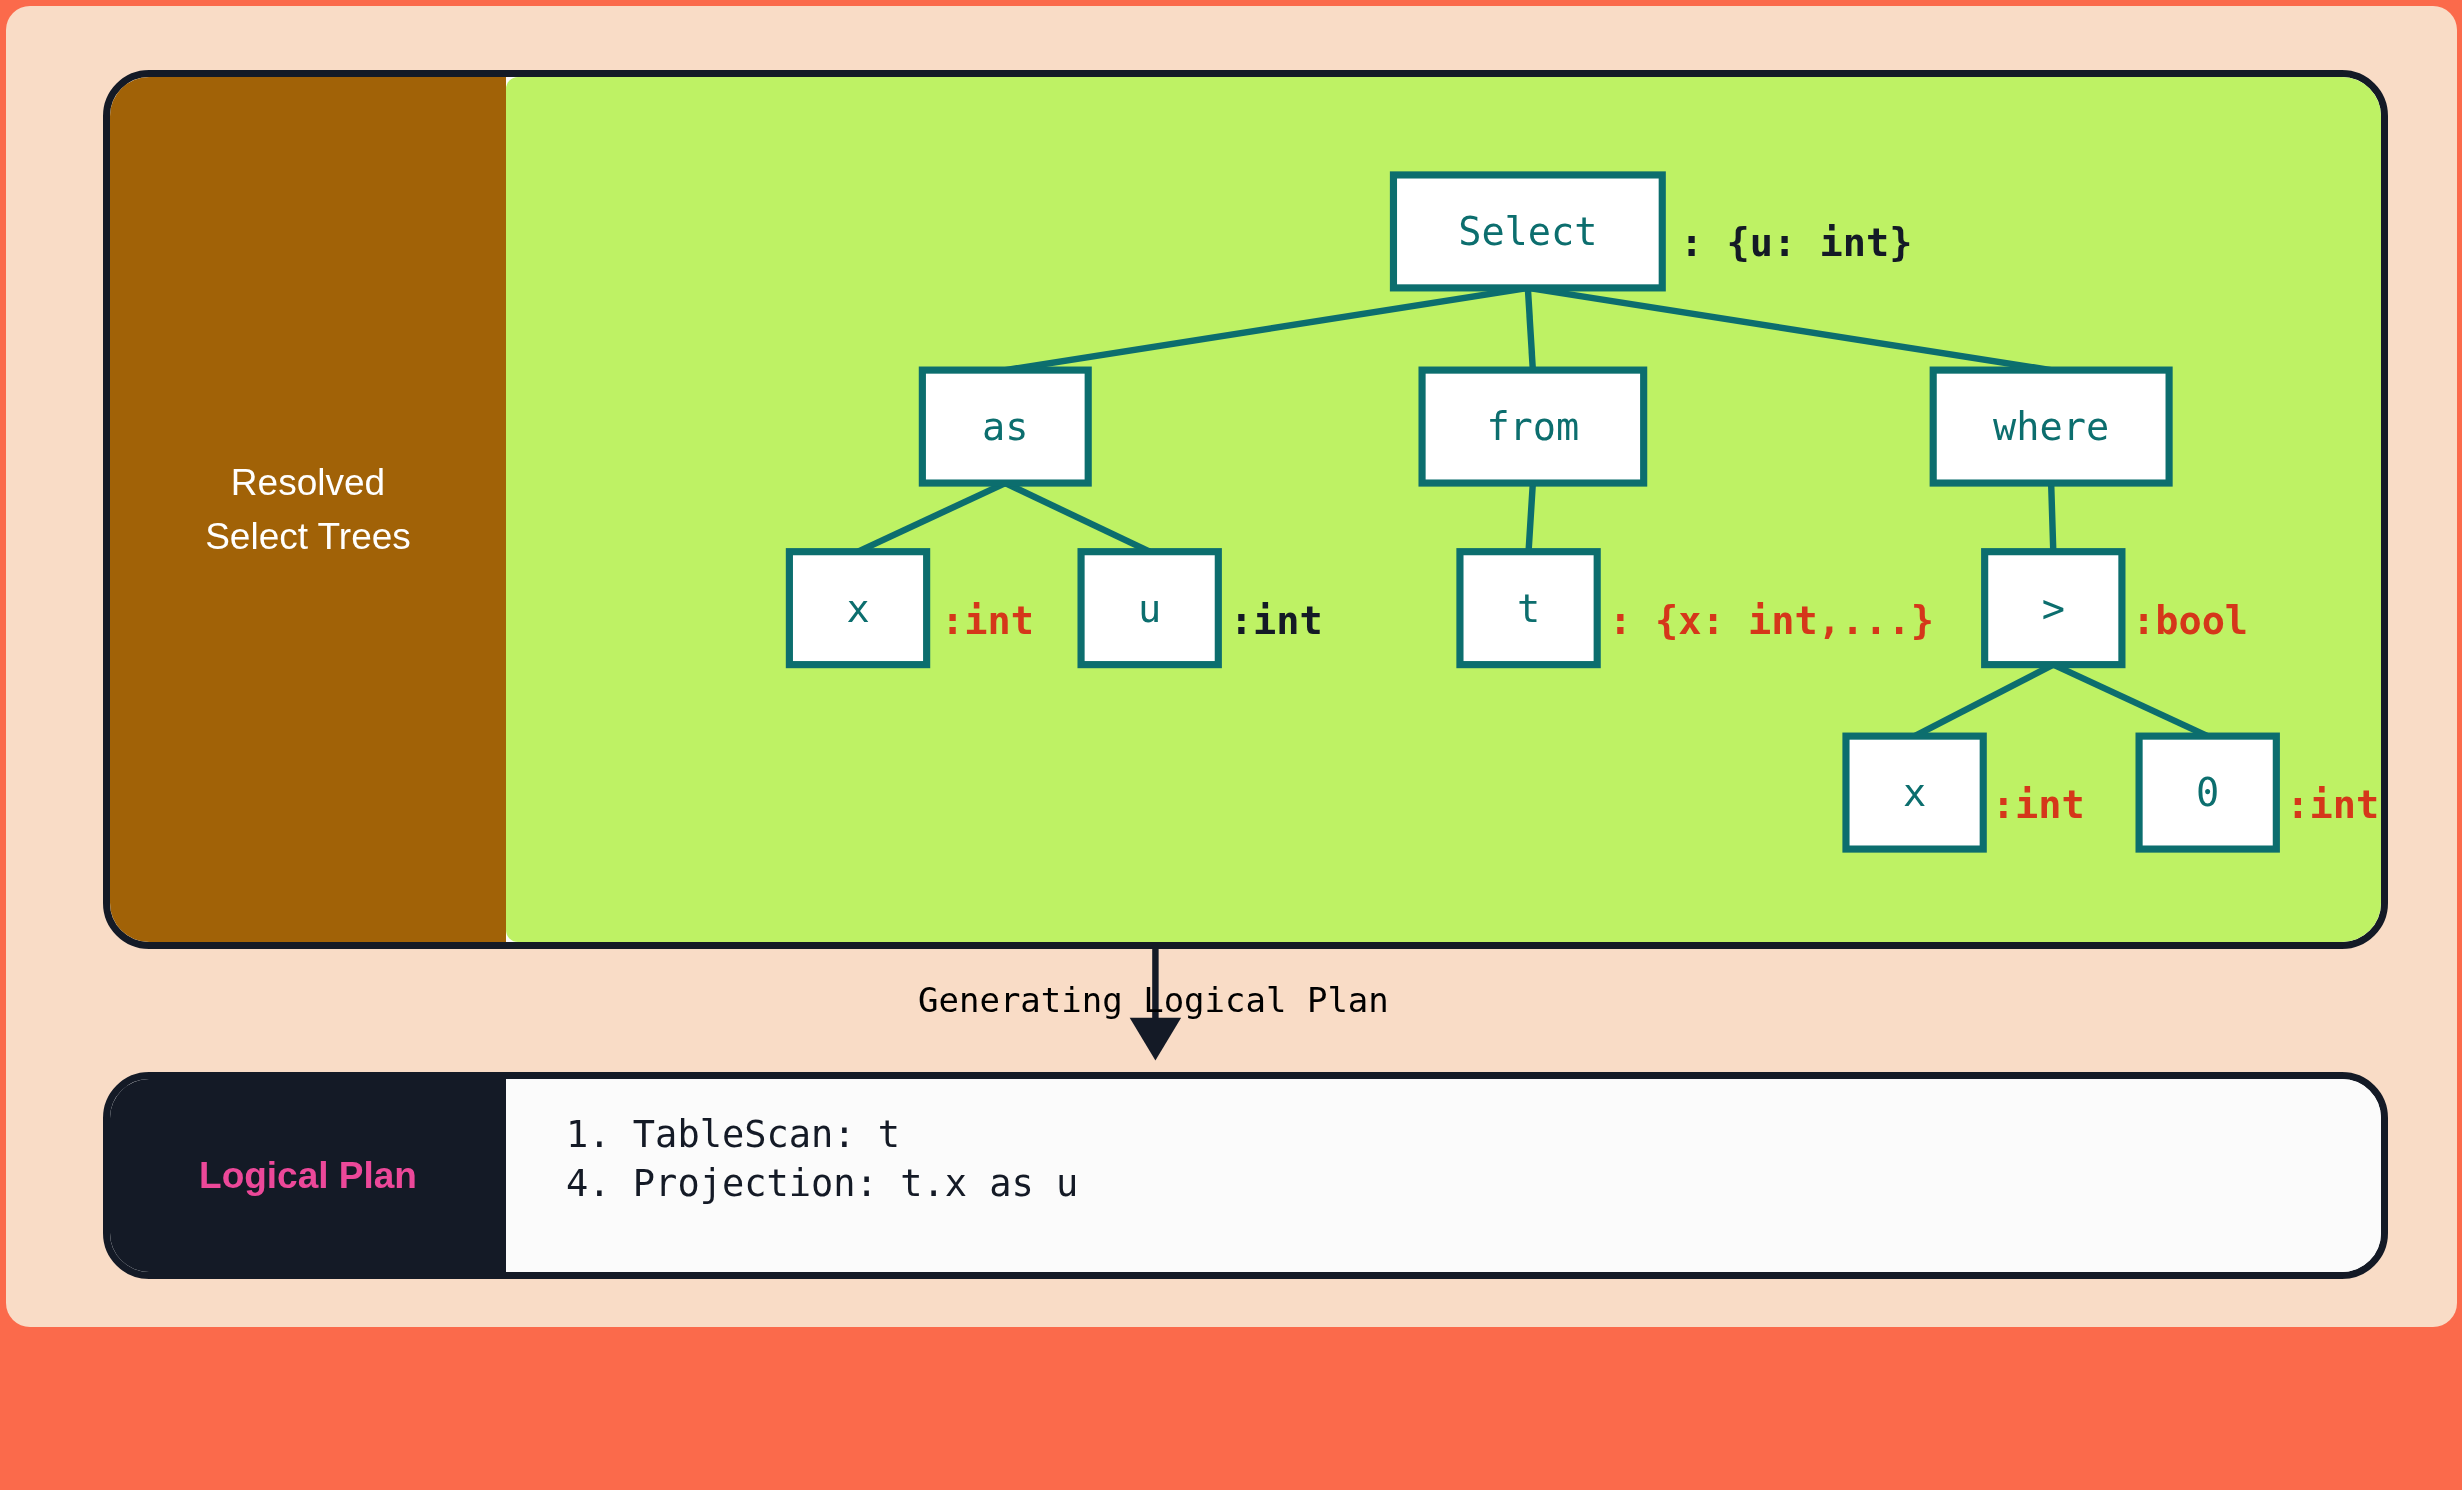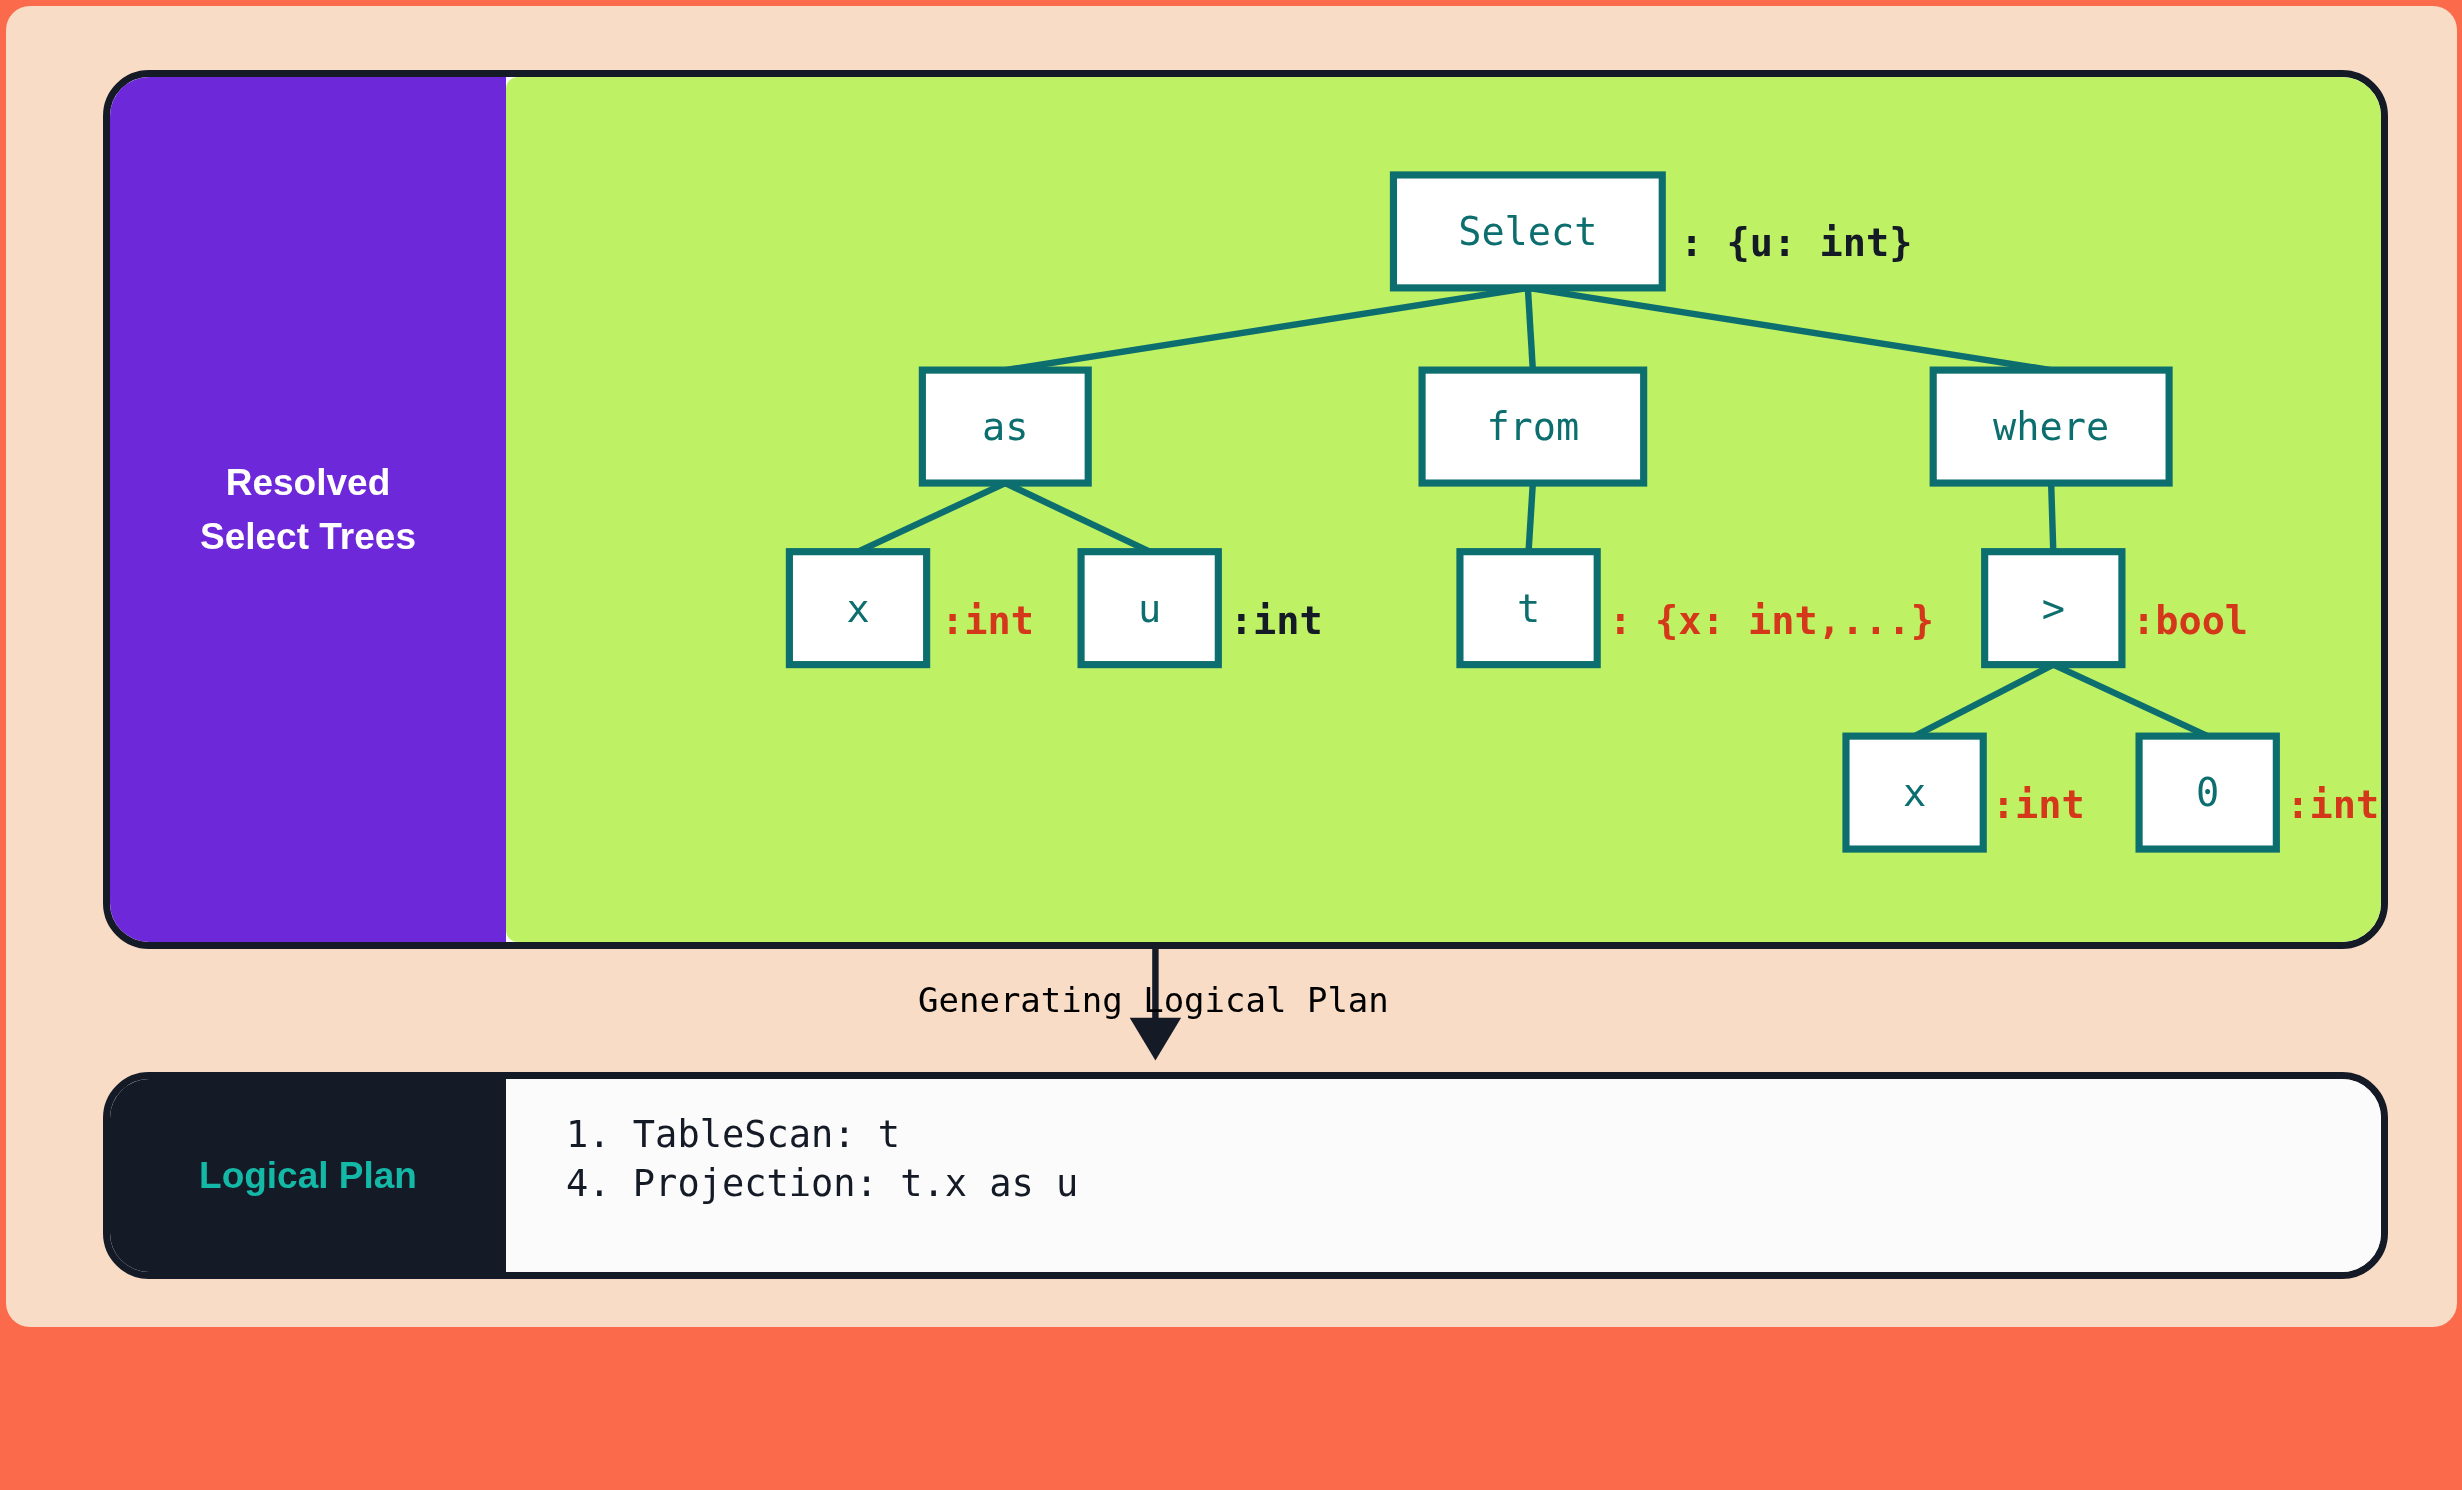--- a/index.html
+++ b/index.html
@@ -45,28 +45,28 @@
     border: 7.1px solid #141a26;
     border-radius: 46px;
     background: #fbfbfb;
     box-sizing: border-box;
     overflow: hidden;
     display: flex;
   }
   #rst-sidebar {
     width: 396px;
     flex: 0 0 396px;
-    background: #6d28d9;
+    background: #a16207;
     color: #ffffff;
     display: flex;
     align-items: center;
     justify-content: center;
     text-align: center;
     font-size: 37px;
-    font-weight: bold;
+    font-weight: normal;
     line-height: 1.45;
   }
   #rst-sidebar span { display: block; }
   #rst-body {
     flex: 1 1 auto;
     position: relative;
     background: #bef264;
     border-radius: 12px;
   }
   #tree-svg {
@@ -108,21 +108,21 @@
     border-radius: 46px;
     background: #fbfbfb;
     box-sizing: border-box;
     overflow: hidden;
     display: flex;
   }
   #lp-sidebar {
     width: 396px;
     flex: 0 0 396px;
     background: #141a26;
-    color: #14b8a6;
+    color: #ec4899;
     display: flex;
     align-items: center;
     justify-content: center;
     text-align: right;
     font-size: 37px;
     font-weight: bold;
   }
   #lp-body {
     flex: 1 1 auto;
     background: #fbfbfb;

